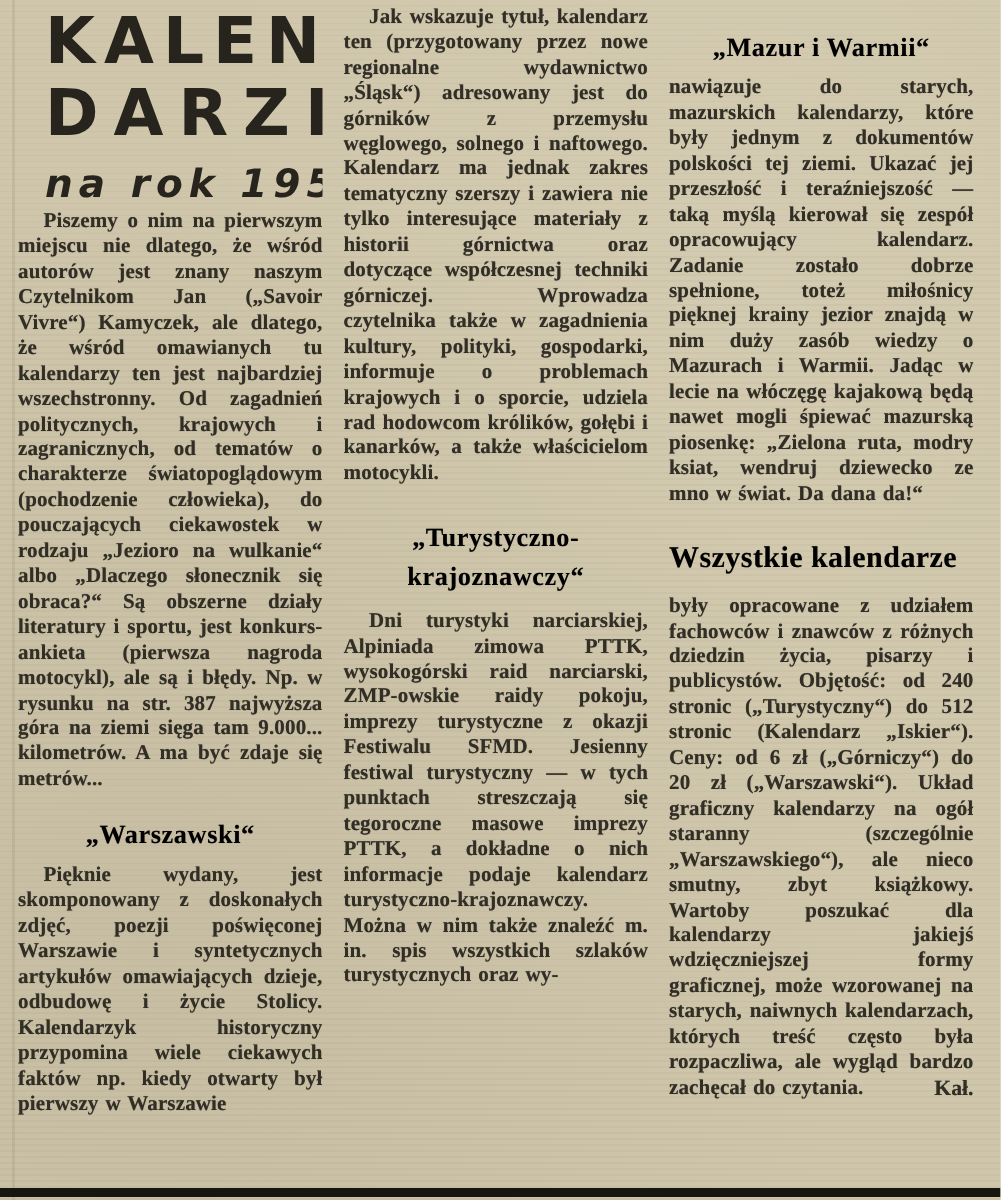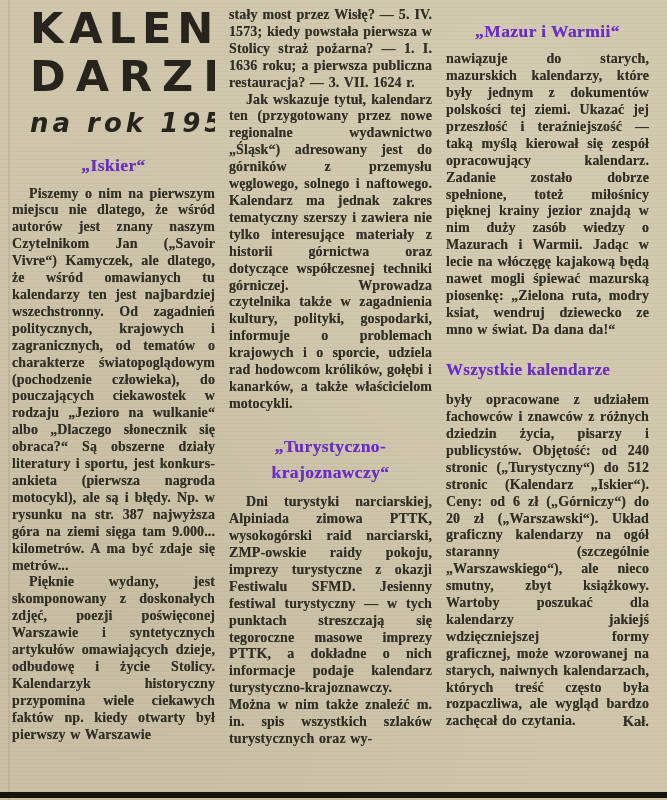--- a/index.html
+++ b/index.html
@@ -47,27 +47,27 @@
     font-size:14px;line-height:16.9px;font-weight:bold;
     text-align:justify;
     letter-spacing:0.1px;word-spacing:1px;
     hyphens:auto;-webkit-hyphens:auto;
     text-shadow:0 0 0.5px rgba(45,42,33,0.55);
   }
   p.copy.indent{text-indent:17px;}
   h2.sect{
     margin:14px 0 7px;
     font-size:17.5px;line-height:1.5;font-weight:bold;
-    text-align:center;letter-spacing:0.4px;color:#6d28d9;
+    text-align:center;letter-spacing:0.4px;color:#000000;
     text-shadow:0 0 0.5px rgba(45,42,33,0.55);
   }
   h2.sect.first{margin-top:14px;}
   h2.sect.two-line{margin-top:20px;margin-bottom:9px;}
   h2.sect.big{
-    font-size:17px;text-align:left;letter-spacing:0.3px;
+    font-size:20px;text-align:left;letter-spacing:0.3px;
     margin:18px 0 10px;
   }
   .col2 p.copy.cont{margin-top:3px;}
   .col3 p.copy.cont{margin-top:3px;}
   .sig{
     text-align:right;font-size:14.5px;font-weight:bold;
     margin-top:-16.9px;line-height:16.9px;
     text-shadow:0 0 0.5px rgba(45,42,33,0.55);
   }
   .bottom-rule{
@@ -83,28 +83,27 @@
 
   <div class="cols">
 
     <div class="col col1">
       <header class="masthead">
         <div class="mast-line">KALEN-</div>
         <div class="mast-line l2">DARZE</div>
         <div class="mast-sub">na rok 1955</div>
       </header>
 
-      <h2 class="sect first">„Iskier“</h2>
       <p class="copy indent">Piszemy o nim na pierwszym miejscu nie dlatego, że wśród autorów jest znany naszym Czytelnikom Jan („Savoir Vivre“) Kamyczek, ale dlatego, że wśród omawianych tu kalendarzy ten jest najbardziej wszechstronny. Od zagadnień politycznych, krajowych i zagranicznych, od tematów o charakterze światopoglądowym (pochodzenie człowieka), do pouczających ciekawostek w rodzaju „Jezioro na wulkanie“ albo „Dlaczego słonecznik się obraca?“ Są obszerne działy literatury i sportu, jest konkurs-ankieta (pierwsza nagroda motocykl), ale są i błędy. Np. w rysunku na str. 387 najwyższa góra na ziemi sięga tam 9.000... kilometrów. A ma być zdaje się metrów...</p>
 
+      <h2 class="sect">„Warszawski“</h2>
       <p class="copy indent">Pięknie wydany, jest skomponowany z doskonałych zdjęć, poezji poświęconej Warszawie i syntetycznych artykułów omawiających dzieje, odbudowę i życie Stolicy. Kalendarzyk historyczny przypomina wiele ciekawych faktów np. kiedy otwarty był pierwszy w Warszawie</p>
     </div>
 
     <div class="col col2">
-      <p class="copy cont">stały most przez Wisłę? — 5. IV. 1573; kiedy powstała pierwsza w Stolicy straż pożarna? — 1. I. 1636 roku; a pierwsza publiczna restauracja? — 3. VII. 1624 r.</p>
 
       <p class="copy indent">Jak wskazuje tytuł, kalendarz ten (przygotowany przez nowe regionalne wydawnictwo „Śląsk“) adresowany jest do górników z przemysłu węglowego, solnego i naftowego. Kalendarz ma jednak zakres tematyczny szerszy i zawiera nie tylko interesujące materiały z historii górnictwa oraz dotyczące współczesnej techniki górniczej. Wprowadza czytelnika także w zagadnienia kultury, polityki, gospodarki, informuje o problemach krajowych i o sporcie, udziela rad hodowcom królików, gołębi i kanarków, a także właścicielom motocykli.</p>
 
       <h2 class="sect two-line">„Turystyczno-krajoznawczy“</h2>
       <p class="copy indent">Dni turystyki narciarskiej, Alpiniada zimowa PTTK, wysokogórski raid narciarski, ZMP-owskie raidy pokoju, imprezy turystyczne z okazji Festiwalu SFMD. Jesienny festiwal turystyczny — w tych punktach streszczają się tegoroczne masowe imprezy PTTK, a dokładne o nich informacje podaje kalendarz turystyczno-krajoznawczy. Można w nim także znaleźć m. in. spis wszystkich szlaków turystycznych oraz wy-</p>
     </div>
 
     <div class="col col3">
 
       <h2 class="sect">„Mazur i Warmii“</h2>

